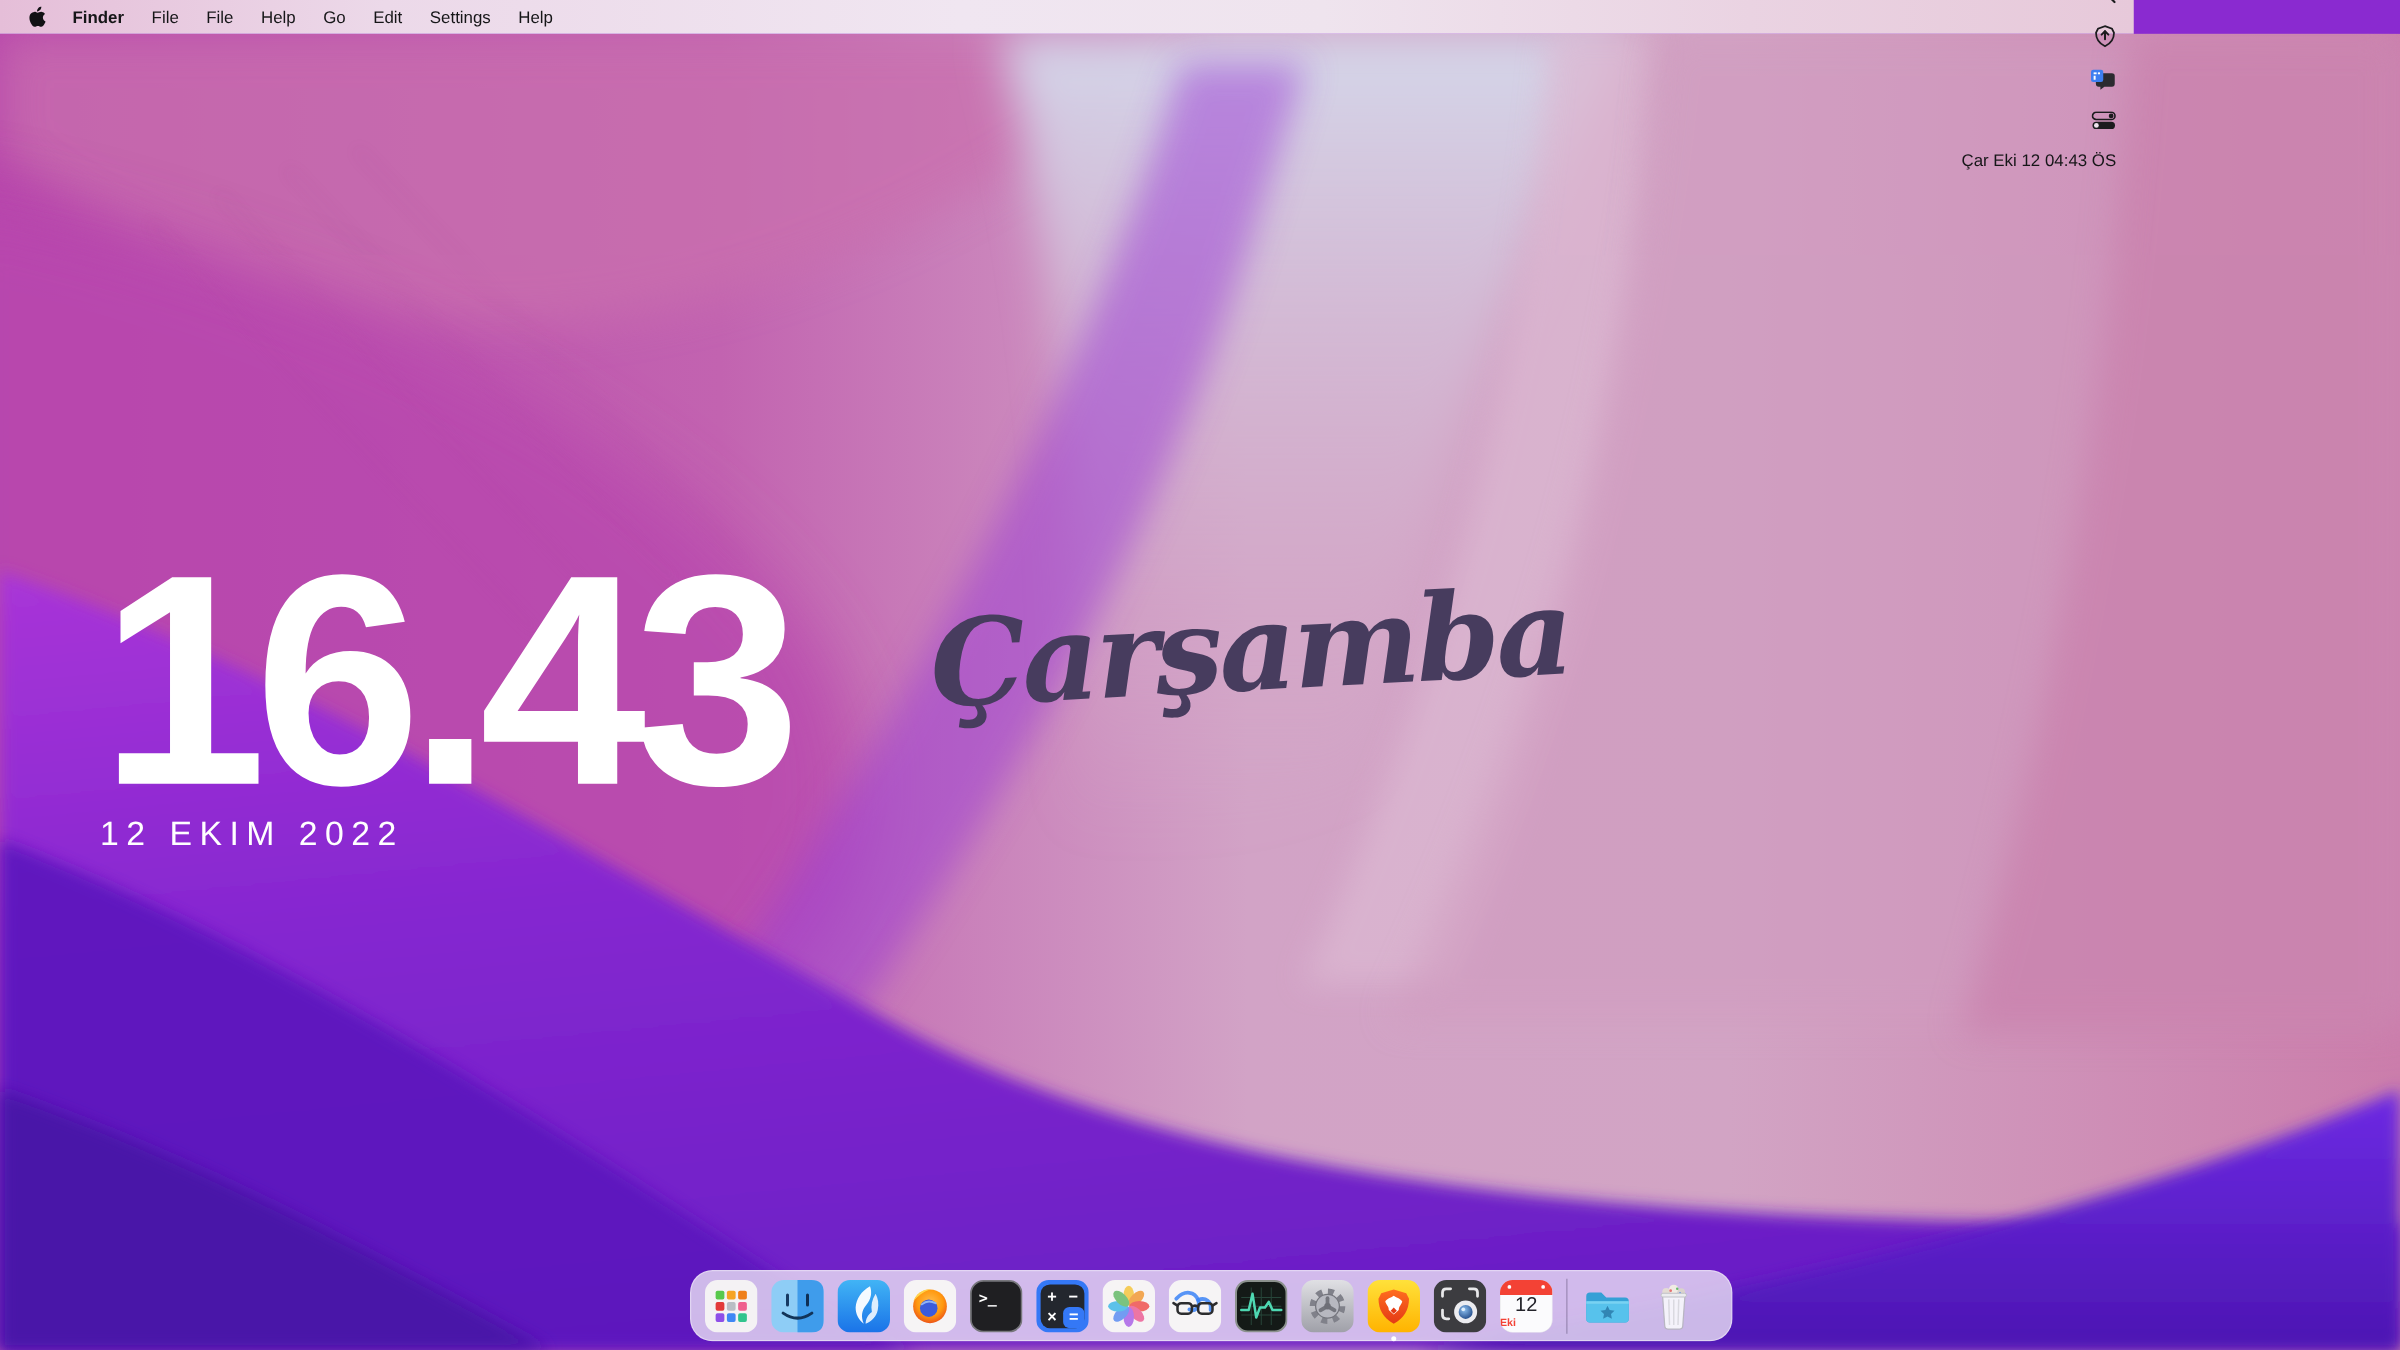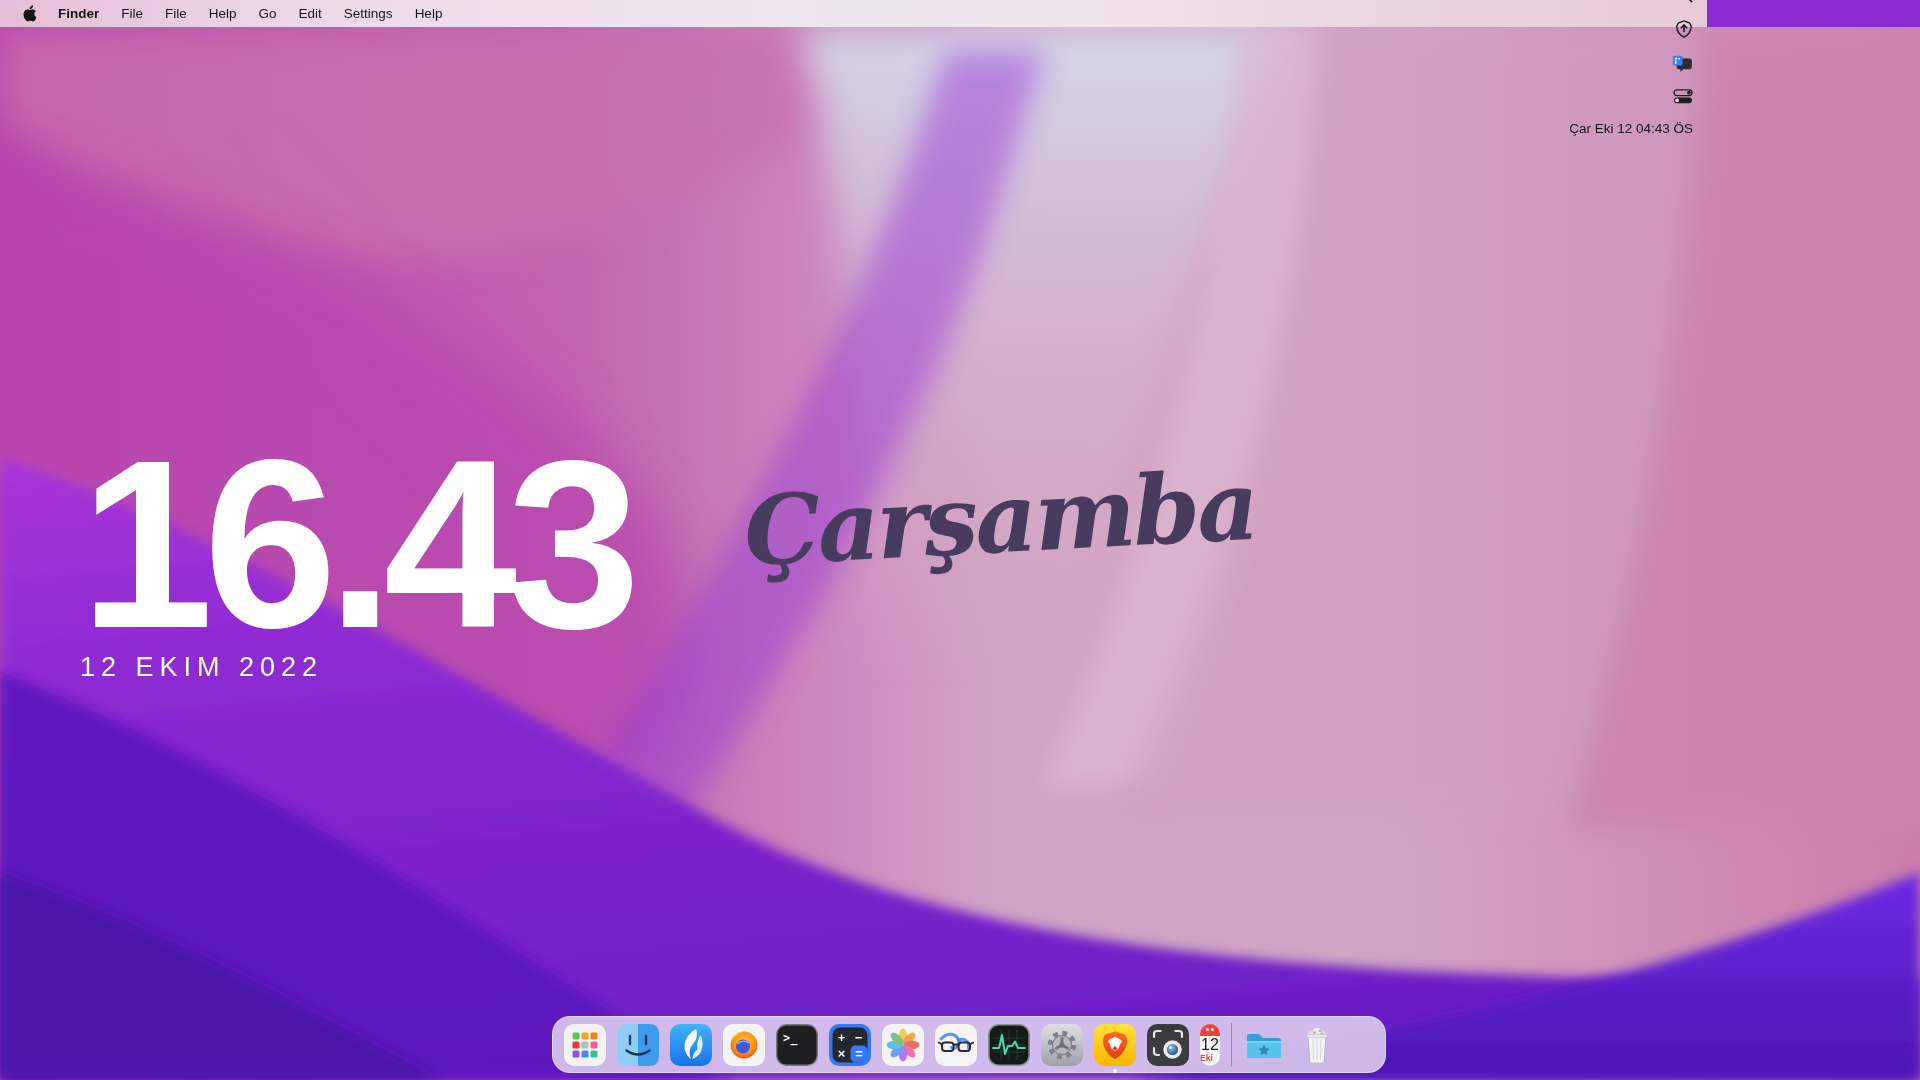--- a/index.html
+++ b/index.html
@@ -41,21 +41,21 @@
     position:absolute;left:552px;top:1016px;width:834px;height:57px;box-sizing:border-box;
     background:rgba(238,231,246,0.78);border:1px solid rgba(255,255,255,0.4);
     border-radius:18px;display:flex;align-items:center;padding:0 11px;gap:11px;z-index:10;
   }
   .dock-item{width:42px;height:42px;position:relative;flex:0 0 auto;}
   .dock-item svg{width:42px;height:42px;display:block;}
   .dock-sep{width:1px;height:44px;background:rgba(60,50,80,0.35);flex:0 0 auto;}
   .run-dot{position:absolute;left:50%;bottom:-7px;transform:translateX(-50%);
     width:4px;height:4px;border-radius:50%;background:#ffffff;}
   
-  .cal{width:20px;height:42px;border-radius:10px;background:#fbfbfd;overflow:hidden;
+  .cal{width:42px;height:42px;border-radius:10px;background:#fbfbfd;overflow:hidden;
     box-shadow:inset 0 0 0 0.5px rgba(0,0,0,0.08);display:flex;flex-direction:column;}
   .cal-top{height:12px;background:#f34235;position:relative;}
   .cal-top i{position:absolute;top:4px;width:3px;height:3px;border-radius:50%;background:#fff;}
   .cal-top i.l{left:6px}.cal-top i.r{right:6px}
   .cal-day{font-size:16px;font-weight:500;color:#23232a;text-align:center;line-height:18px;}
   .cal-mon{font-size:8.5px;font-weight:700;color:#f34235;text-align:left;line-height:9px;}
 </style>
 </head>
 <body>
 

